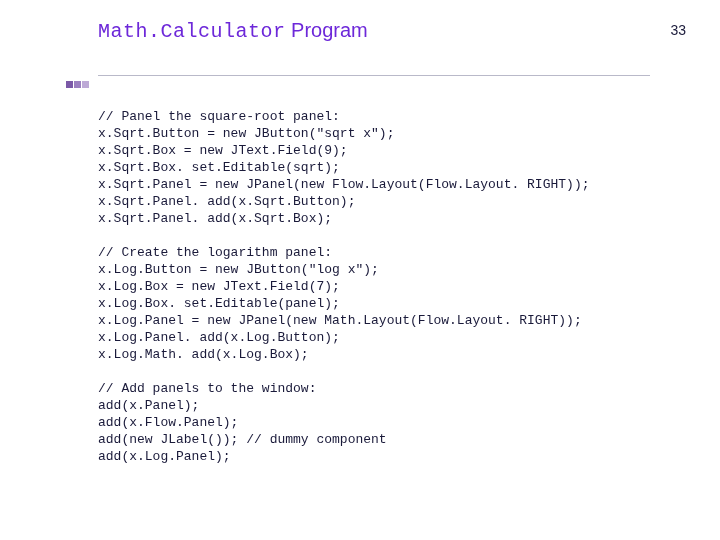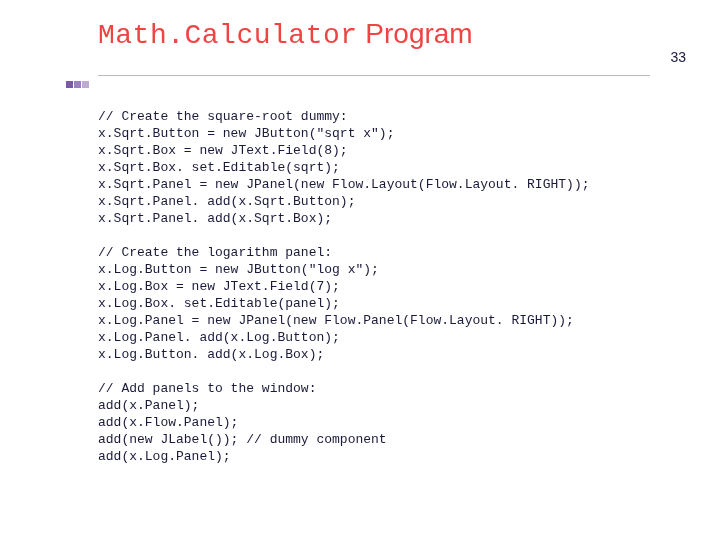--- a/index.html
+++ b/index.html
@@ -17,28 +17,27 @@
     width: 720px;
     height: 540px;
     box-sizing: border-box;
   }
   .page-num {
     position: absolute;
     top: 22px;
     right: 34px;
     font-size: 14px;
     color: #1a1a3a;
-    margin-top: 27px;
   }
   .title {
     position: absolute;
     top: 20px;
     left: 98px;
-    font-size: 28px;
-    color: #ef4444;
+    font-size: 20px;
+    color: #6d28d9;
     white-space: nowrap;
     line-height: 1.0;
   }
   .title .mono {
     font-family: "Courier New", Courier, monospace;
     letter-spacing: 0.5px;
   }
   .title .sans {
     font-family: "Helvetica Neue", Helvetica, Arial, sans-serif;
   }
@@ -85,35 +84,35 @@
 
   <div class="title">
     <span class="mono">Math.Calculator</span><span class="sans"> Program</span>
   </div>
 
   <div class="accent-squares">
     <span class="sq a"></span><span class="sq b"></span><span class="sq c"></span>
   </div>
   <div class="accent-line"></div>
 
-  <div class="code"><span>// Create the square-root dummy:</span>
+  <div class="code"><span>// Panel the square-root panel:</span>
 <span>x.Sqrt.Button = new JButton("sqrt x");</span>
-<span>x.Sqrt.Box = new JText.Field(8);</span>
+<span>x.Sqrt.Box = new JText.Field(9);</span>
 <span>x.Sqrt.Box. set.Editable(sqrt);</span>
 <span>x.Sqrt.Panel = new JPanel(new Flow.Layout(Flow.Layout. RIGHT));</span>
 <span>x.Sqrt.Panel. add(x.Sqrt.Button);</span>
 <span>x.Sqrt.Panel. add(x.Sqrt.Box);</span>
 
 <span>// Create the logarithm panel:</span>
 <span>x.Log.Button = new JButton("log x");</span>
 <span>x.Log.Box = new JText.Field(7);</span>
 <span>x.Log.Box. set.Editable(panel);</span>
-<span>x.Log.Panel = new JPanel(new Flow.Panel(Flow.Layout. RIGHT));</span>
+<span>x.Log.Panel = new JPanel(new Math.Layout(Flow.Layout. RIGHT));</span>
 <span>x.Log.Panel. add(x.Log.Button);</span>
-<span>x.Log.Button. add(x.Log.Box);</span>
+<span>x.Log.Math. add(x.Log.Box);</span>
 
 <span>// Add panels to the window:</span>
 <span>add(x.Panel);</span>
 <span>add(x.Flow.Panel);</span>
 <span>add(new JLabel()); // dummy component</span>
 <span>add(x.Log.Panel);</span></div>
 
 </div>
 
 </body></html>

